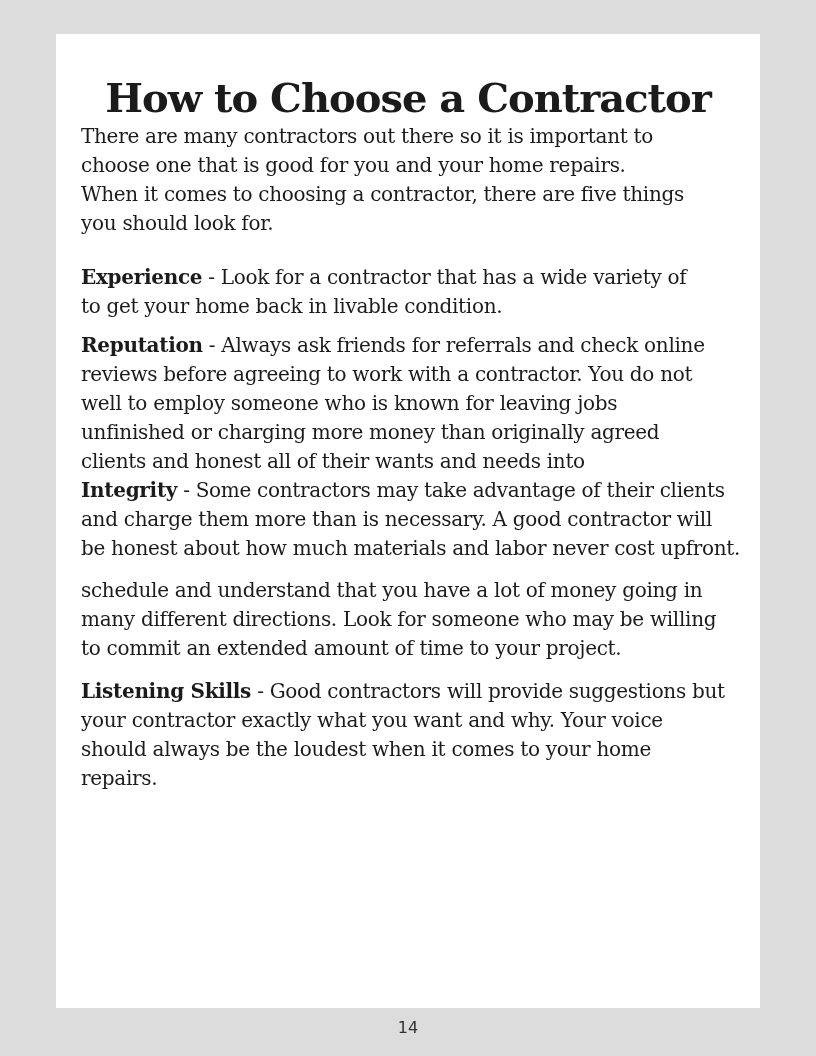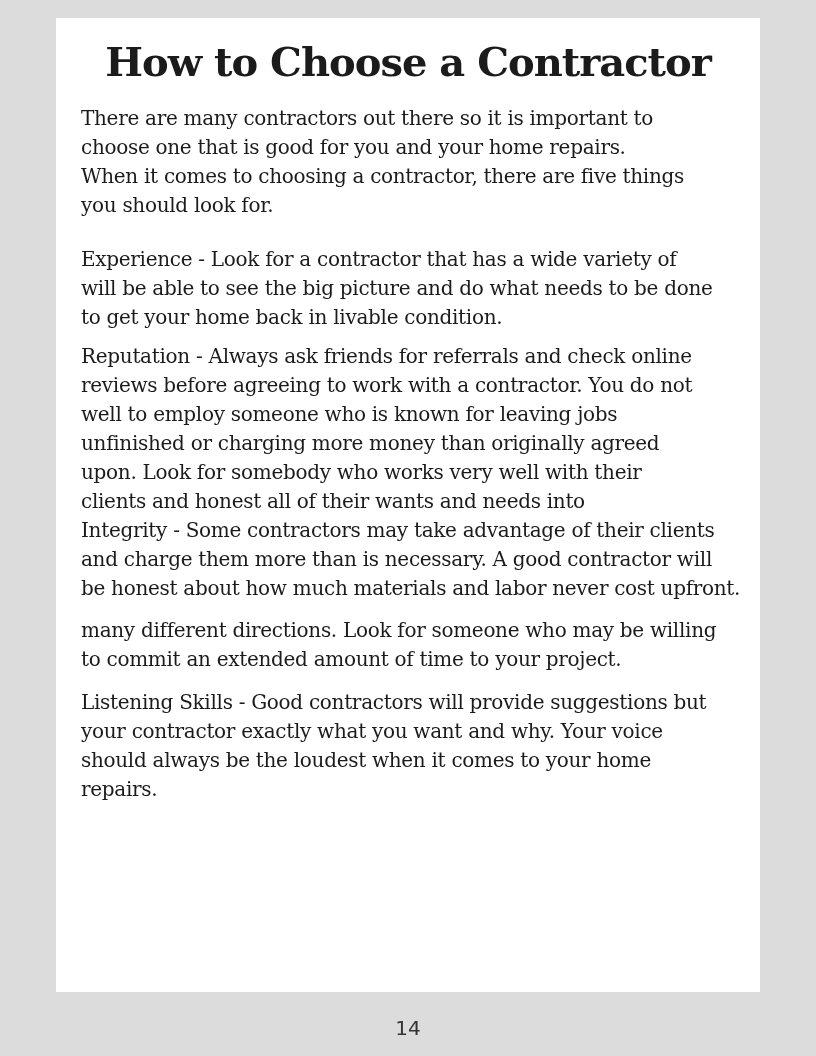--- a/index.html
+++ b/index.html
@@ -17,58 +17,58 @@
     overflow: hidden;
   }
   .canvas {
     position: absolute;
     inset: 0;
     background: var(--background);
   }
   .sheet {
     position: absolute;
     left: 56px;
-    top: 18px;
+    top: 34px;
     width: 704px;
     height: 974px;
     background: var(--sheet);
-    padding: 20px 25px 0 25px;
+    padding: 40px 25px 0 25px;
     color: var(--text);
   }
   .doc-title {
     font-size: 40px;
     line-height: 48px;
     font-weight: 700;
     letter-spacing: -1px;
     text-align: center;
     color: var(--text);
   }
   .para { margin-top: 0; }
   .line {
     font-size: 20px;
     line-height: 29px;
     letter-spacing: -0.3px;
     white-space: nowrap;
     color: var(--text);
   }
-  .term { font-weight: 400; }
-  .intro        { margin-top: 18px; }
+  .term { font-weight: 700; }
+  .intro        { margin-top: 0; }
   .sec-experience  { margin-top: 25px; }
   .sec-reputation  { margin-top: 10px; }
   .sec-integrity   { margin-top: 0; }
   .sec-flexibility { margin-top: 13px; }
   .sec-listening   { margin-top: 14px; }
   .page-number {
     position: absolute;
     left: 0;
     top: 1016px;
     width: 816px;
     text-align: center;
     font-family: "DejaVu Sans", "Liberation Sans", sans-serif;
-    font-size: 20px;
+    font-size: 16px;
     line-height: 24px;
     color: var(--footer_text);
   }
 </style>
 </head>
 <body>
 
 <div class="canvas">
 
   <div class="sheet">
@@ -77,40 +77,39 @@
 
     <div class="para intro">
       <div class="line">There are many contractors out there so it is important to</div>
       <div class="line">choose one that is good for you and your home repairs.</div>
       <div class="line">When it comes to choosing a contractor, there are five things</div>
       <div class="line">you should look for.</div>
     </div>
 
     <div class="para sec-experience">
       <div class="line"><span class="term">Experience</span> <span>- Look for a contractor that has a wide variety of</span></div>
-      <div class="line">will be able to see the big picture and do what needs to be done</div>
       <div class="line">to get your home back in livable condition.</div>
     </div>
 
     <div class="para sec-reputation">
       <div class="line"><span class="term">Reputation</span> <span>- Always ask friends for referrals and check online</span></div>
       <div class="line">reviews before agreeing to work with a contractor. You do not</div>
       <div class="line">well to employ someone who is known for leaving jobs</div>
       <div class="line">unfinished or charging more money than originally agreed</div>
-      <div class="line">upon. Look for somebody who works very well with their</div>
       <div class="line">clients and honest all of their wants and needs into</div>
     </div>
 
     <div class="para sec-integrity">
       <div class="line"><span class="term">Integrity</span> <span>- Some contractors may take advantage of their clients</span></div>
       <div class="line">and charge them more than is necessary. A good contractor will</div>
       <div class="line">be honest about how much materials and labor never cost upfront.</div>
     </div>
 
     <div class="para sec-flexibility">
+      <div class="line">schedule and understand that you have a lot of money going in</div>
       <div class="line">many different directions. Look for someone who may be willing</div>
       <div class="line">to commit an extended amount of time to your project.</div>
     </div>
 
     <div class="para sec-listening">
       <div class="line"><span class="term">Listening Skills</span> <span>- Good contractors will provide suggestions but</span></div>
       <div class="line">your contractor exactly what you want and why. Your voice</div>
       <div class="line">should always be the loudest when it comes to your home</div>
       <div class="line">repairs.</div>
     </div>

